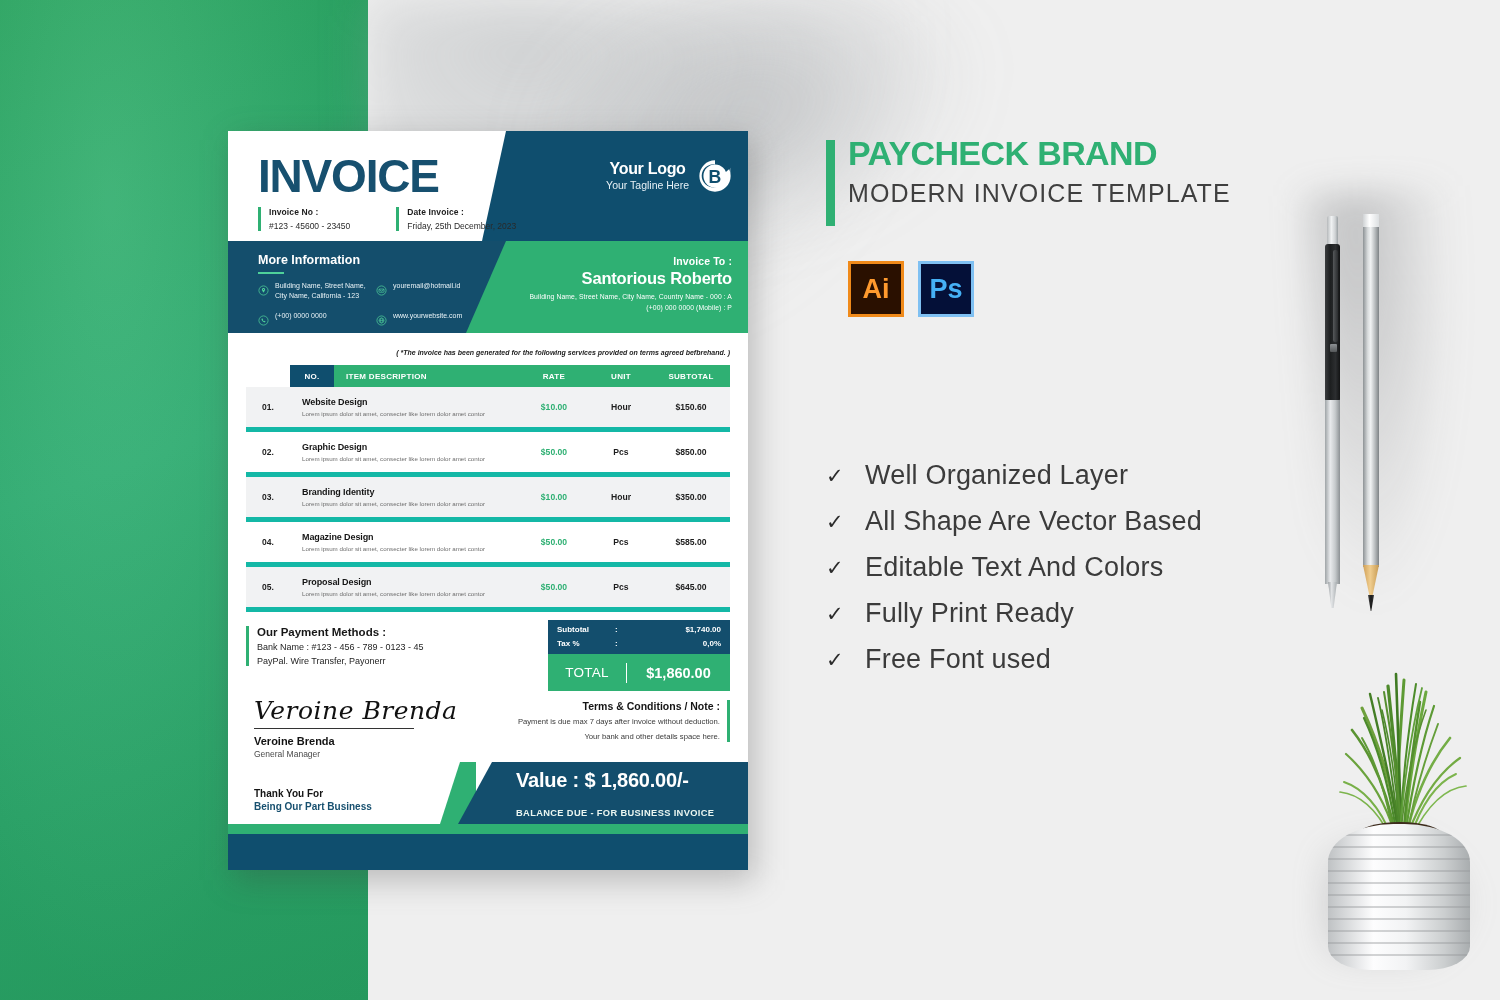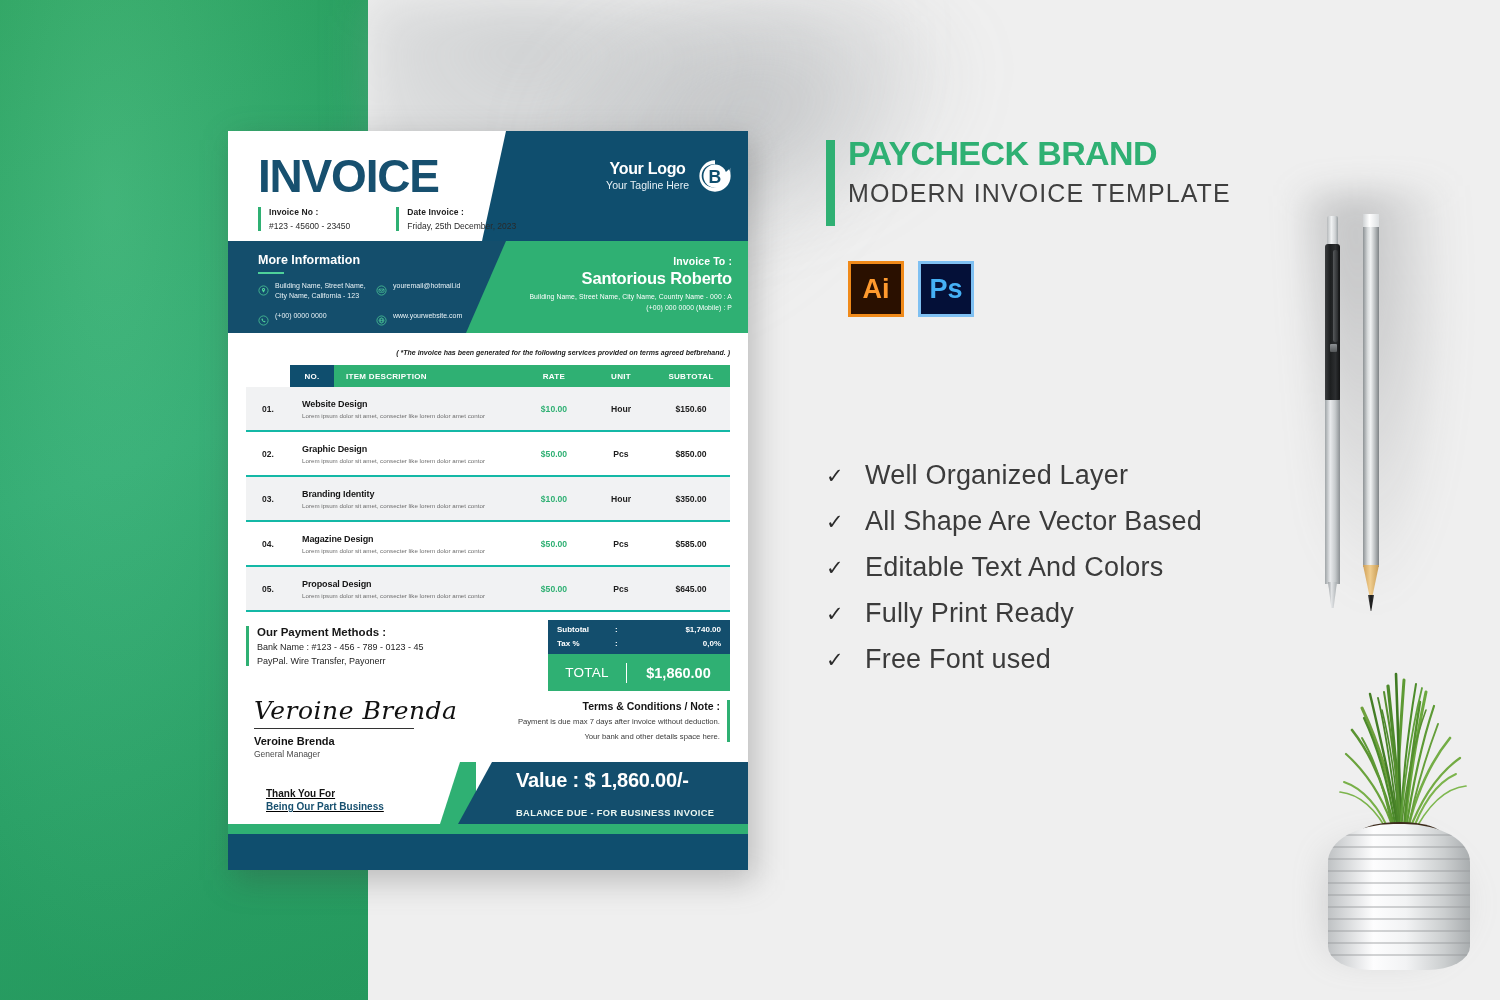--- a/index.html
+++ b/index.html
@@ -101,21 +101,21 @@
   
   .tbl{ margin:9px 18px 0 18px; }
   .thead{ display:flex; height:22px; align-items:center;padding-left:44px; }
   .th-no{ width:44px; height:22px; background:#0f4e6e; color:#fff; font-size:8px; font-weight:bold; display:flex; align-items:center; justify-content:center; letter-spacing:.3px;}
   .th-rest{ flex:1; height:22px; background:#2fb073; display:flex; align-items:center; color:#fff; font-size:8px; font-weight:bold; letter-spacing:.3px;}
   .c-desc{ flex:1; padding-left:12px; }
   .c-rate{ width:72px; text-align:center; }
   .c-unit{ width:62px; text-align:center; }
   .c-sub{ width:78px; text-align:center; }
 
-  .trow{ display:flex; align-items:center; height:45px; border-bottom:2px solid #14b8a6; }
+  .trow{ display:flex; align-items:center; height:45px; border-bottom:5px solid #14b8a6; }
   .trow.alt{ background:#f1f2f3; }
   .trow .c-no{ width:44px; text-align:center; font-size:8.5px; font-weight:bold; color:#1d1d1d; }
   .it-name{ font-size:9px; font-weight:bold; color:#151515; letter-spacing:-.1px;}
   .it-desc{ font-size:6.2px; color:#6d6d6d; margin-top:3px; }
   .td-rate{ width:72px; text-align:center; font-size:8.6px; font-weight:bold; color:#2fb073;}
   .td-unit{ width:62px; text-align:center; font-size:8.6px; font-weight:bold; color:#1d1d1d;}
   .td-sub{ width:78px; text-align:center; font-size:8.6px; font-weight:bold; color:#1d1d1d;}
 
   
   .lower{ position:relative; margin-top:10px; height:250px; }
@@ -133,21 +133,21 @@
   .tt-green{ background:#2fb073; height:37px; display:flex; align-items:center; color:#fff; }
   .tt-total{ width:78px; text-align:center; font-size:13.5px; letter-spacing:.2px;}
   .tt-bar{ width:1px; height:20px; background:#ffffff; }
   .tt-amt{ flex:1; text-align:center; font-size:14.5px; font-weight:bold; }
 
   .sign{ position:absolute; left:26px; top:74px; }
   .sign-img{ font-family:"DejaVu Serif", serif; font-style:italic; font-size:25px; color:#111; letter-spacing:.5px; }
   .sign-rule{ width:160px; height:1px; background:#333; margin-top:3px; }
   .sign-n{ font-size:11px; font-weight:bold; color:#121212; margin-top:6px; }
   .sign-r{ font-size:8.5px; color:#4a4a4a; margin-top:2px; }
-  .thx{ position:absolute; left:38px; top:166px;text-decoration:underline; }
+  .thx{ position:absolute; left:26px; top:166px; }
   .thx1{ font-size:10px; font-weight:bold; color:#141414; }
   .thx2{ font-size:10px; font-weight:bold; color:#17506f; margin-top:2px; }
 
   .terms{ position:absolute; right:18px; top:78px; width:252px; text-align:right; padding-right:7px; border-right:3px solid #2fb073; }
   .terms-t{ font-size:10.5px; font-weight:bold; color:#141414; }
   .terms-l{ font-size:7.7px; color:#3a3a3a; margin-top:4px; line-height:1.45; }
 
   .value-bar{
     position:absolute; right:0; top:140px; width:290px; height:62px; background:#134e6d;
     clip-path: polygon(34px 0, 100% 0, 100% 100%, 0 100%);

